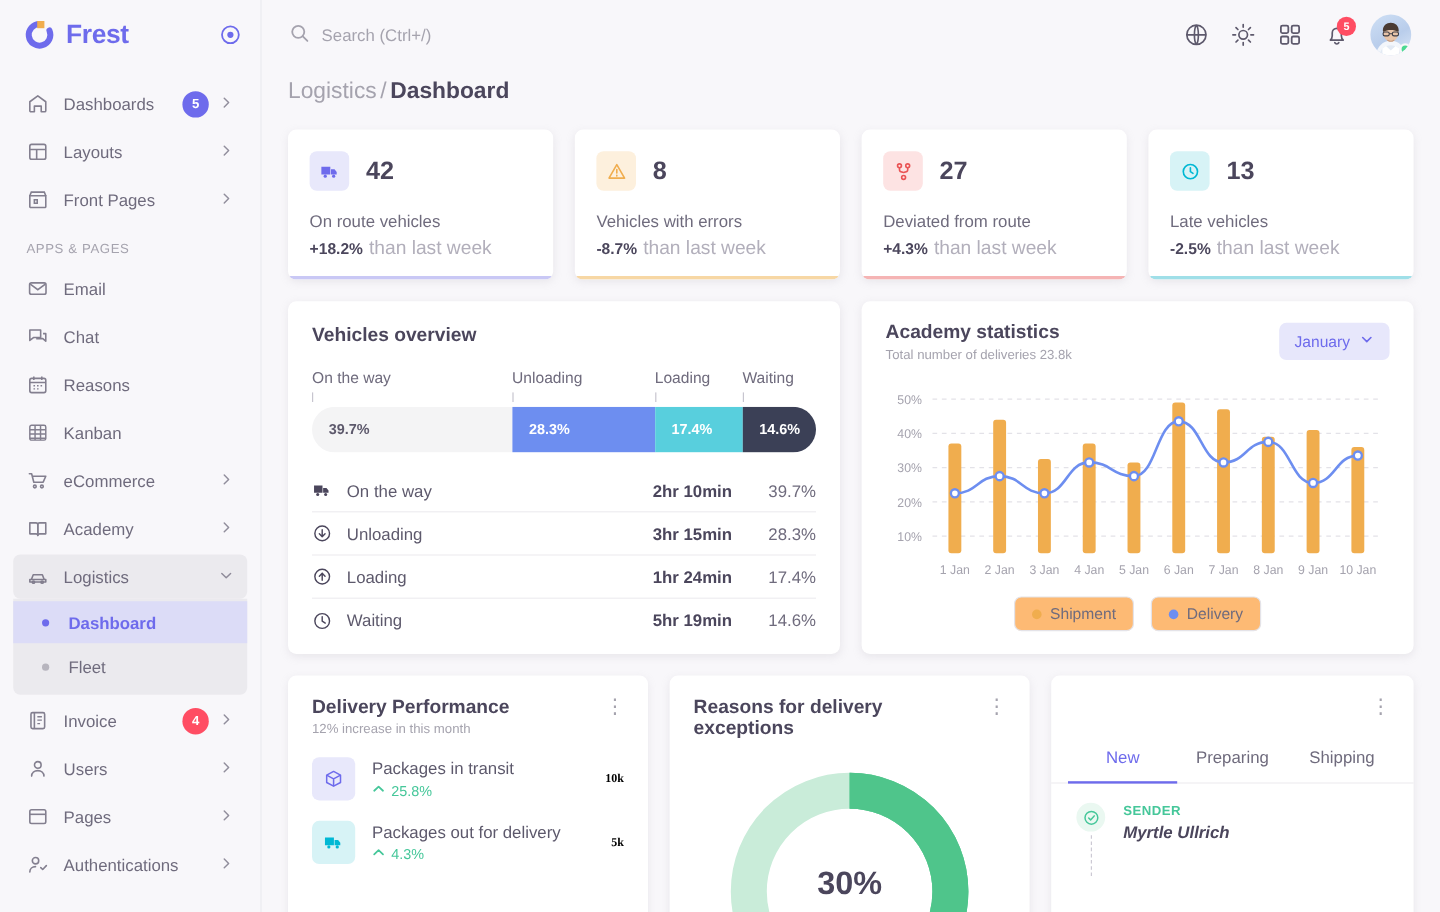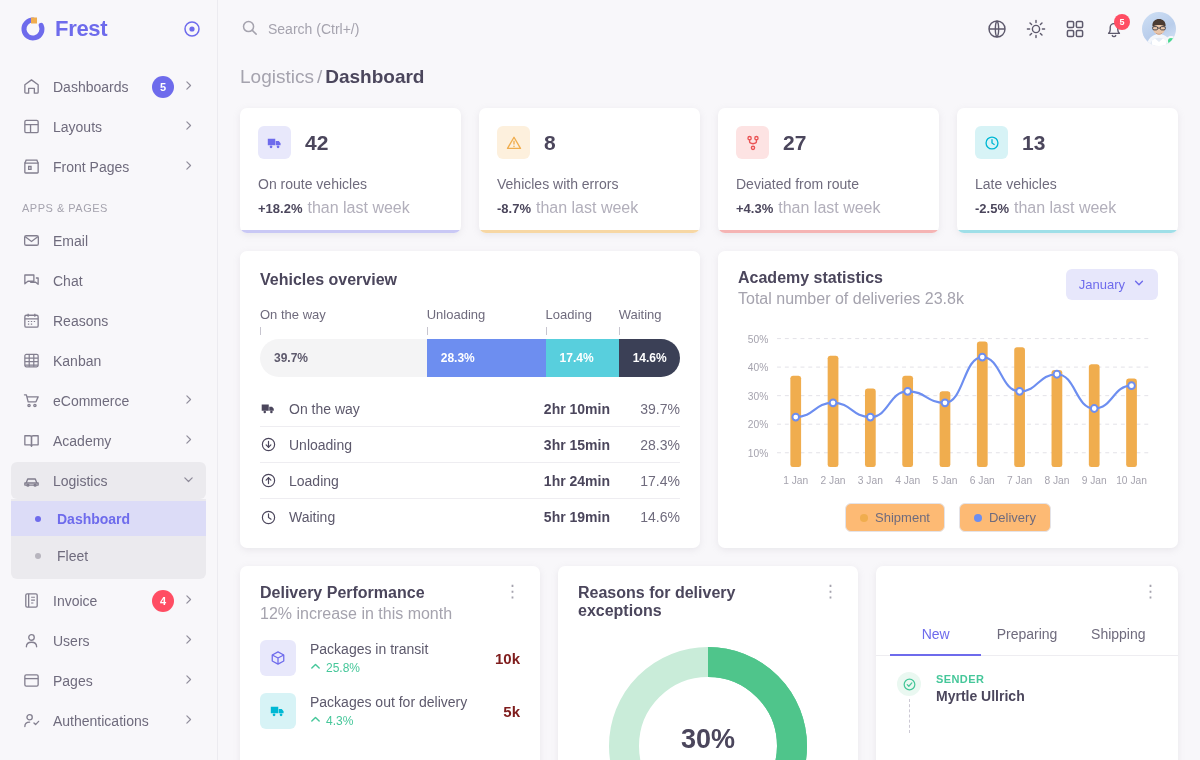--- a/index.html
+++ b/index.html
@@ -106,21 +106,21 @@
   }
   .stat-num { font-size: 21px; font-weight: bold; color: #4b465c; }
   .stat-label { font-size: 14px; color: #6f6b7d; margin-top: 17px; }
   .stat-delta { margin-top: 7px; font-size: 13px; }
   .stat-delta b { color: #4b465c; font-weight: bold; }
   .stat-delta span { color: #b2afbb; margin-left: 5px; font-size: 16px; }
 
   
   .vo-card { width: 460px; flex: 0 0 460px; padding: 20px 20px 10px; }
   .card-title { font-size: 16px; font-weight: bold; color: #4b465c; }
-  .card-sub { font-size: 16px; color: #a5a3ae; margin-top: 3px; }
+  .card-sub { font-size: 11px; color: #a5a3ae; margin-top: 3px; }
   .vo-legend { display: flex; margin-top: 18px; position: relative; height: 30px; }
   .vo-leg { font-size: 13px; color: #6f6b7d; position: relative; }
   .vo-leg::after {
     content: ""; position: absolute; left: 0; top: 20px; width: 1px; height: 8px;
     background: #c7c5cf;
   }
   .vo-bar {
     display: flex; height: 38px; border-radius: 19px; overflow: hidden; margin-top: 2px;
   }
   .vo-seg {
@@ -166,21 +166,21 @@
     padding-top: 2px;
   }
   .dp-item { display: flex; align-items: center; margin-top: 17px; }
   .dp-ico {
     width: 36px; height: 36px; border-radius: 6px; display: flex;
     align-items: center; justify-content: center; flex: 0 0 36px;
   }
   .dp-txt { margin-left: 14px; }
   .dp-name { font-size: 14px; color: #5d596c; }
   .dp-chg { font-size: 12px; color: #46c79a; margin-top: 4px; display: flex; align-items: center; gap: 5px; }
-  .dp-val { margin-left: auto; font-size: 15px; font-weight: bold; color: #7f1d1d; }
+  .dp-val { margin-left: auto; font-size: 10px; font-weight: bold; color: #000000; font-family: Liberation Serif, serif; }
 
   .donut-wrap { display: flex; justify-content: center; margin-top: 16px; position: relative; }
   .donut-center {
     position: absolute; top: 88px; left: 0; right: 0; text-align: center;
     font-size: 27px; font-weight: bold; color: #4b465c;
   }
 
   .oc-head { padding: 0 20px; display: flex; align-items: flex-start; }
   .oc-tabs { display: flex; margin-top: 18px; border-bottom: 1px solid #eeedf1; padding: 0 14px; }
   .oc-tab {
@@ -192,21 +192,21 @@
   .oc-body { padding: 16px 20px 0; }
   .oc-entry { display: flex; }
   .oc-rail { display: flex; flex-direction: column; align-items: center; flex: 0 0 26px; }
   .oc-mark {
     width: 24px; height: 24px; border-radius: 50%; background: #eaf8f1;
     display: flex; align-items: center; justify-content: center;
   }
   .oc-line { width: 1px; flex: 1; border-left: 1px dashed #ccc9d4; margin-top: 3px; min-height: 34px; }
   .oc-info { margin-left: 14px; padding-top: 1px; }
   .oc-role { font-size: 11px; font-weight: bold; color: #46c79a; letter-spacing: .4px; }
-  .oc-person { font-size: 14px; font-weight: bold; color: #4b465c; margin-top: 3px; }
+  .oc-person { font-size: 14px; font-weight: bold; color: #4b465c; margin-top: 3px; font-style: italic; }
 </style>
 </head>
 <body>
 
 <div class="app">
 
   <aside class="sidebar">
     <div class="brand">
       <span class="brand-logo">
         <svg viewBox="0 0 26 26" width="26" height="26">

